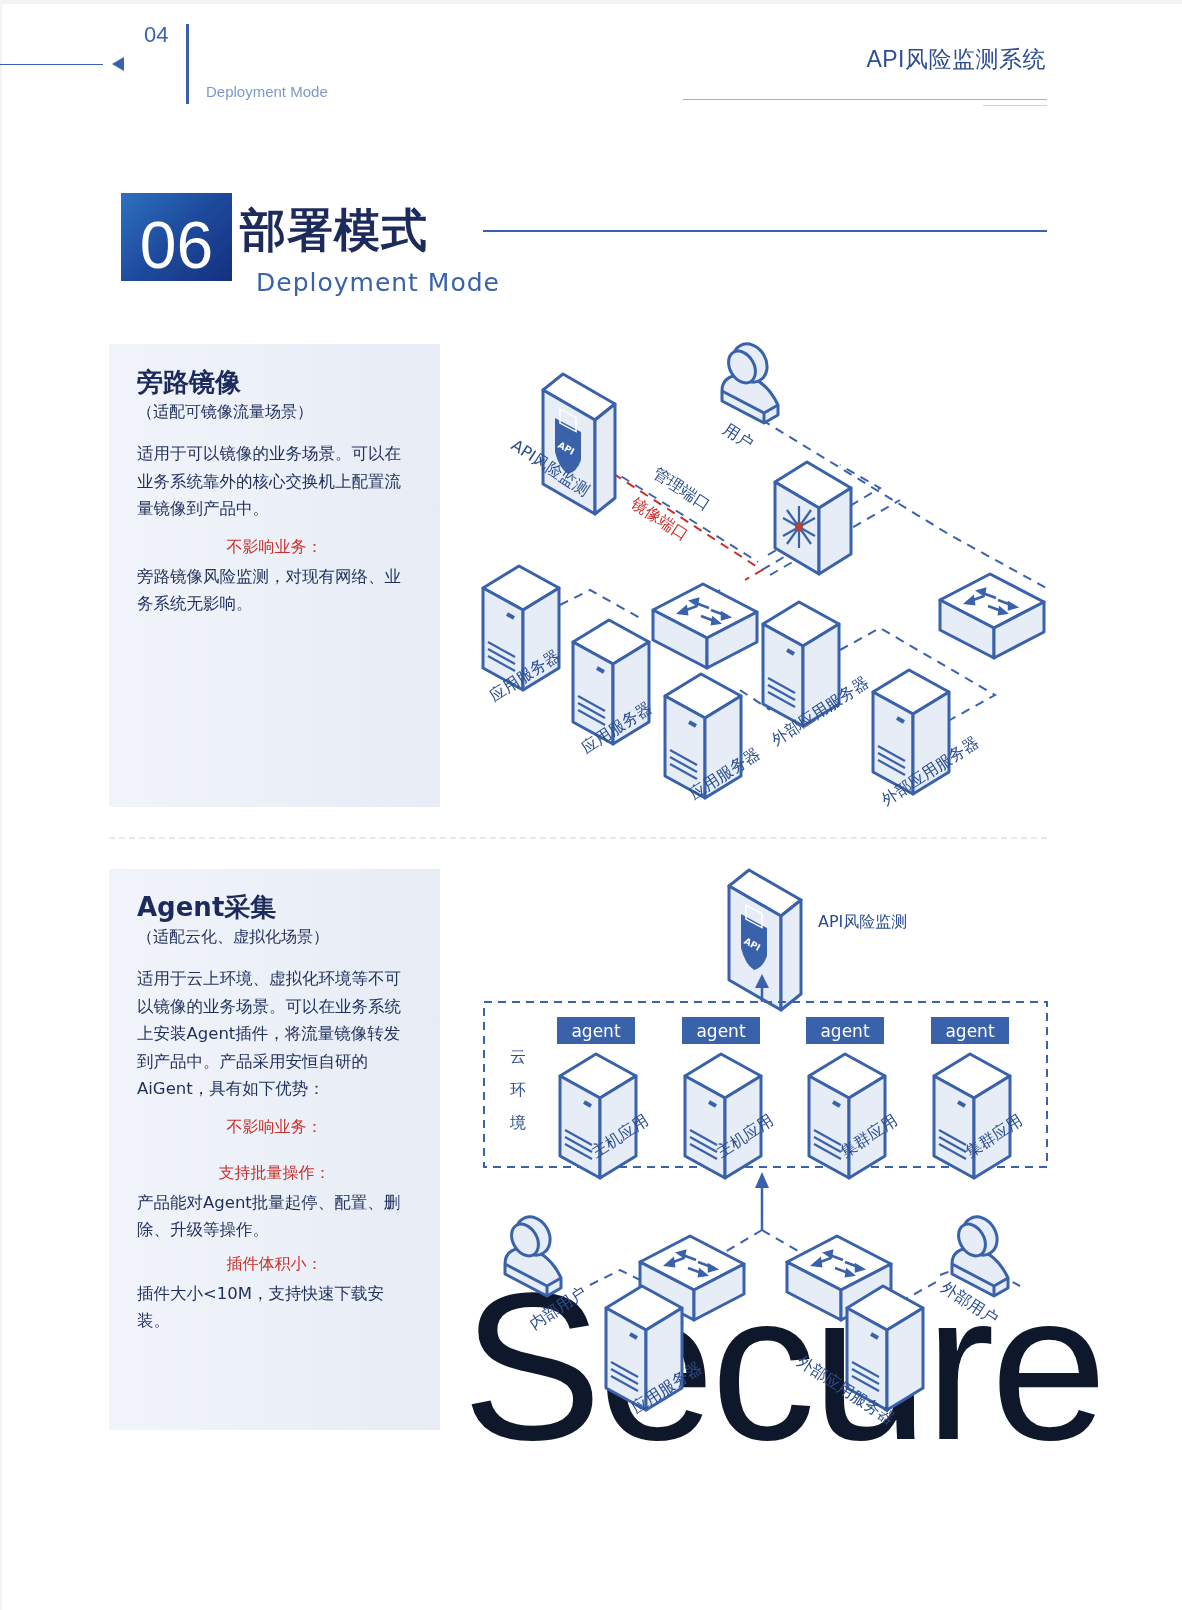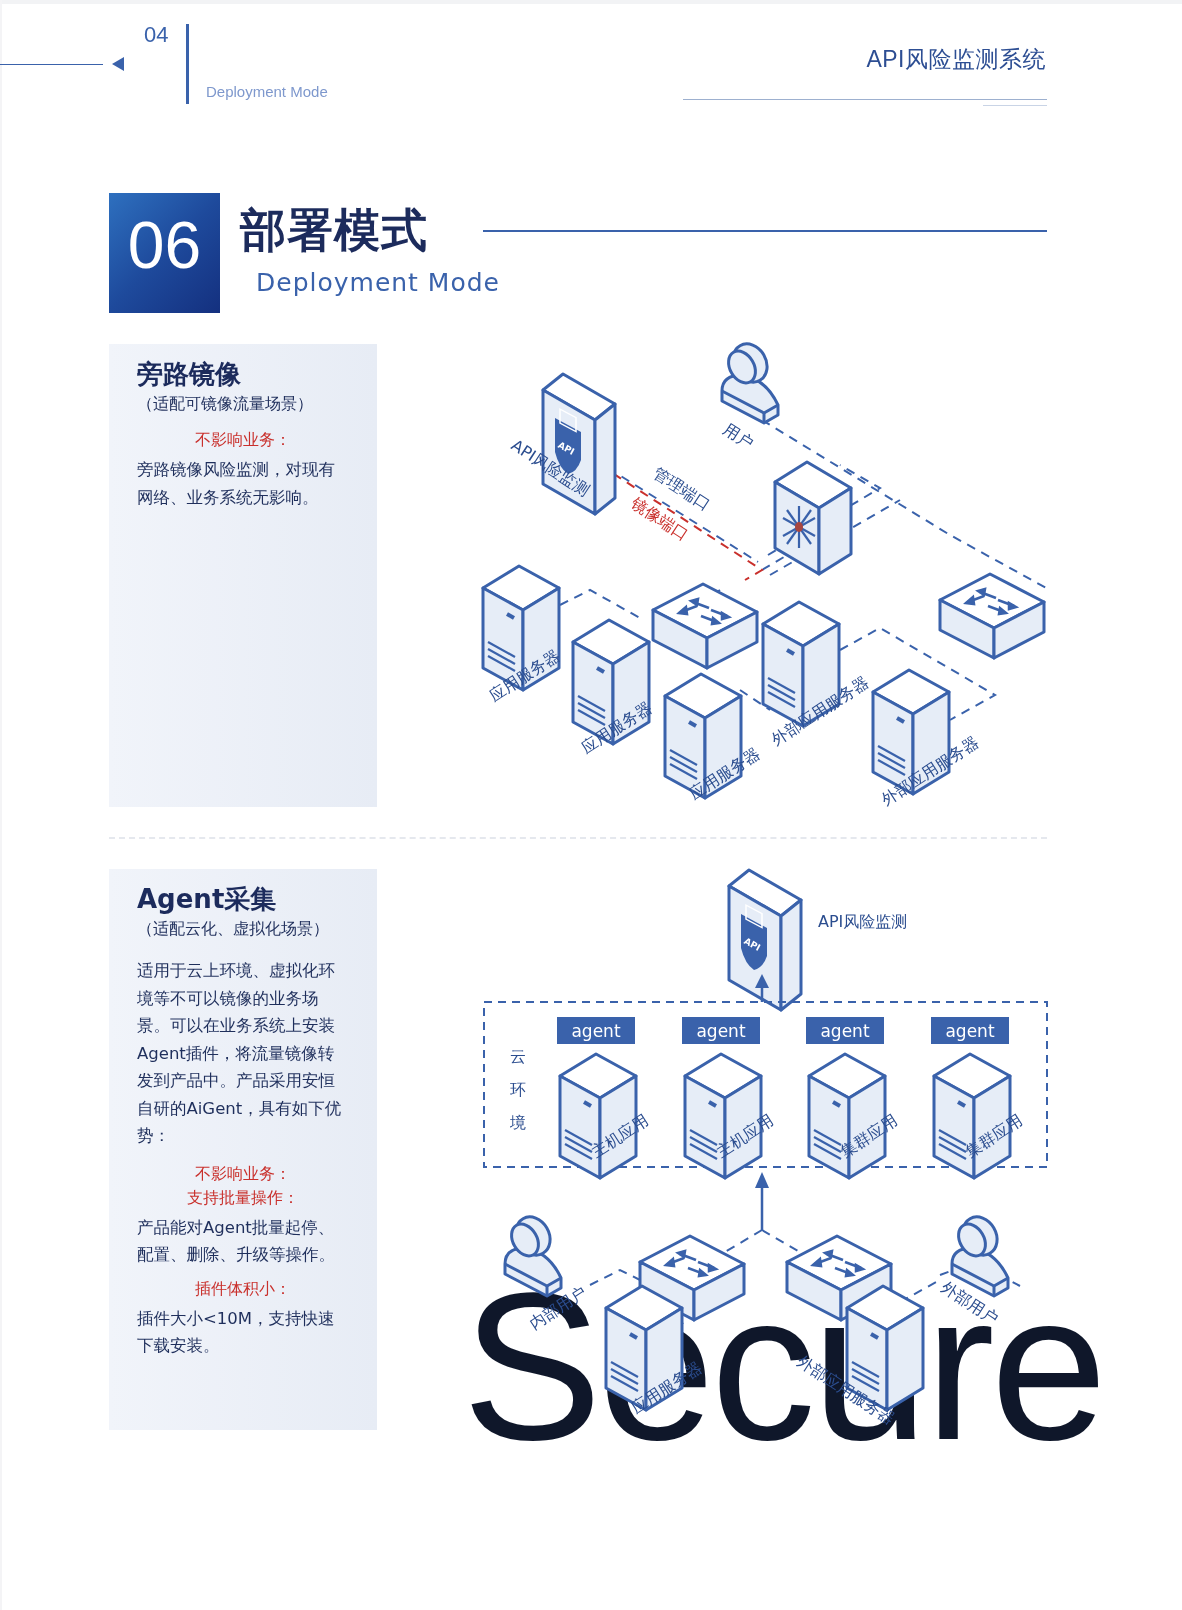--- a/index.html
+++ b/index.html
@@ -14,30 +14,30 @@
   .hdr-arrow { position: absolute; left: 112px; top: 57px; width: 0; height: 0;
     border-top: 7px solid transparent; border-bottom: 7px solid transparent; border-right: 12px solid #3a62ab; }
   .hdr-num { position: absolute; left: 144px; top: 22px; font-size: 22px; color: #3a62ab; font-family: "Liberation Sans", sans-serif; }
   .hdr-vbar { position: absolute; left: 186px; top: 24px; width: 3px; height: 80px; background: #3a62ab; }
   .hdr-sub { position: absolute; left: 206px; top: 83px; font-size: 15px; color: #7e98cd; font-family: "Liberation Sans", sans-serif; }
   .hdr-title { position: absolute; right: 136px; top: 44px; font-size: 23px; color: #2d4e93; font-family: "Liberation Sans", sans-serif; letter-spacing: 0.5px; }
   .hdr-rule { position: absolute; left: 683px; top: 99px; width: 364px; height: 1px; background: #9db0cf; }
   .hdr-rule2 { position: absolute; left: 983px; top: 105px; width: 64px; height: 1px; background: #c9d4e6; }
 
   
-  .sec-box { position: absolute; left: 109px; top: 193px; width: 111px; height: 120px;
+  .sec-box { position: absolute; left: 121px; top: 193px; width: 111px; height: 88px;
     background: linear-gradient(135deg, #2e70bf 0%, #1e4a9c 50%, #14307f 100%); }
   .sec-num { position: absolute; left: 0; top: 14px; width: 111px; text-align: center; color: #fff; font-size: 66px; font-family: "Liberation Sans", sans-serif; }
   .sec-title { position: absolute; left: 240px; top: 200px; font-size: 46px; font-weight: bold; color: #1c2b5c; letter-spacing: 1px; text-align: center; }
   .sec-sub { position: absolute; left: 256px; top: 268px; font-size: 25px; color: #3a62ab; font-family: "DejaVu Sans", sans-serif; letter-spacing: 1px; }
   .sec-rule { position: absolute; left: 483px; top: 230px; width: 564px; height: 2px; background: #3a62ab; }
 
   
-  .card { position: absolute; left: 109px; width: 268px;
-    background: linear-gradient(90deg, #f1f4fa 0%, #e7ecf5 100%); padding: 12px 28px 0 28px; }
+  .card { position: absolute; left: 109px; width: 331px;
+    background: linear-gradient(90deg, #f1f4fa 0%, #e7ecf5 100%); padding: 20px 28px 0 28px; }
   .card-1 { top: 344px; height: 463px; }
   .card-2 { top: 869px; height: 561px; }
   .card-title { font-size: 26px; font-weight: bold; color: #1c2b5c; line-height: 36px; }
   .card-sub { font-size: 16px; color: #24335f; line-height: 24px; margin-left: 0px; }
   .card-p { font-size: 16.5px; color: #1f2f5c; line-height: 27.5px; margin-top: 16px; }
   .card-red { font-size: 16px; color: #c9302c; line-height: 24px; margin-top: 12px; text-align: center; }
   .card-p2 { font-size: 16.5px; color: #1f2f5c; line-height: 27.5px; margin-top: 4px; }
 
   .divider { position: absolute; left: 109px; top: 837px; width: 938px; height: 0; border-top: 2px dashed #e5e8ee; }
 
@@ -69,32 +69,33 @@
 </div>
 <div class="sec-title">部署模式</div>
 <div class="sec-sub">Deployment Mode</div>
 <div class="sec-rule"></div>
 
 <div class="watermark">Secure</div>
 
 <div class="card card-1">
   <div class="card-title">旁路镜像</div>
   <div class="card-sub">（适配可镜像流量场景）</div>
+  <div class="card-p">适用于可以镜像的业务场景。可以在业务系统靠外的核心交换机上配置流量镜像到产品中。</div>
   <div class="card-red">不影响业务：</div>
   <div class="card-p2">旁路镜像风险监测，对现有网络、业务系统无影响。</div>
 </div>
 
 <div class="divider"></div>
 
 <div class="card card-2">
   <div class="card-title">Agent采集</div>
   <div class="card-sub">（适配云化、虚拟化场景）</div>
   <div class="card-p">适用于云上环境、虚拟化环境等不可以镜像的业务场景。可以在业务系统上安装Agent插件，将流量镜像转发到产品中。产品采用安恒自研的AiGent，具有如下优势：</div>
   <div class="card-red">不影响业务：</div>
-  <div class="card-red" style="margin-top:0">支持批量操作：</div>
+  <div class="card-red" style="margin-top:22px">支持批量操作：</div>
   <div class="card-p2">产品能对Agent批量起停、配置、删除、升级等操作。</div>
   <div class="card-red" style="margin-top:8px">插件体积小：</div>
   <div class="card-p2">插件大小&lt;10M，支持快速下载安装。</div>
 </div>
 
 <svg class="diagram" width="1182" height="1610" viewBox="0 0 1182 1610">
   <defs>
 
     <g id="tower">
       <polygon points="0,18 36,-4 76,18 40,40" fill="#ffffff" stroke="#3a62ab" stroke-width="3" stroke-linejoin="round"></polygon>

